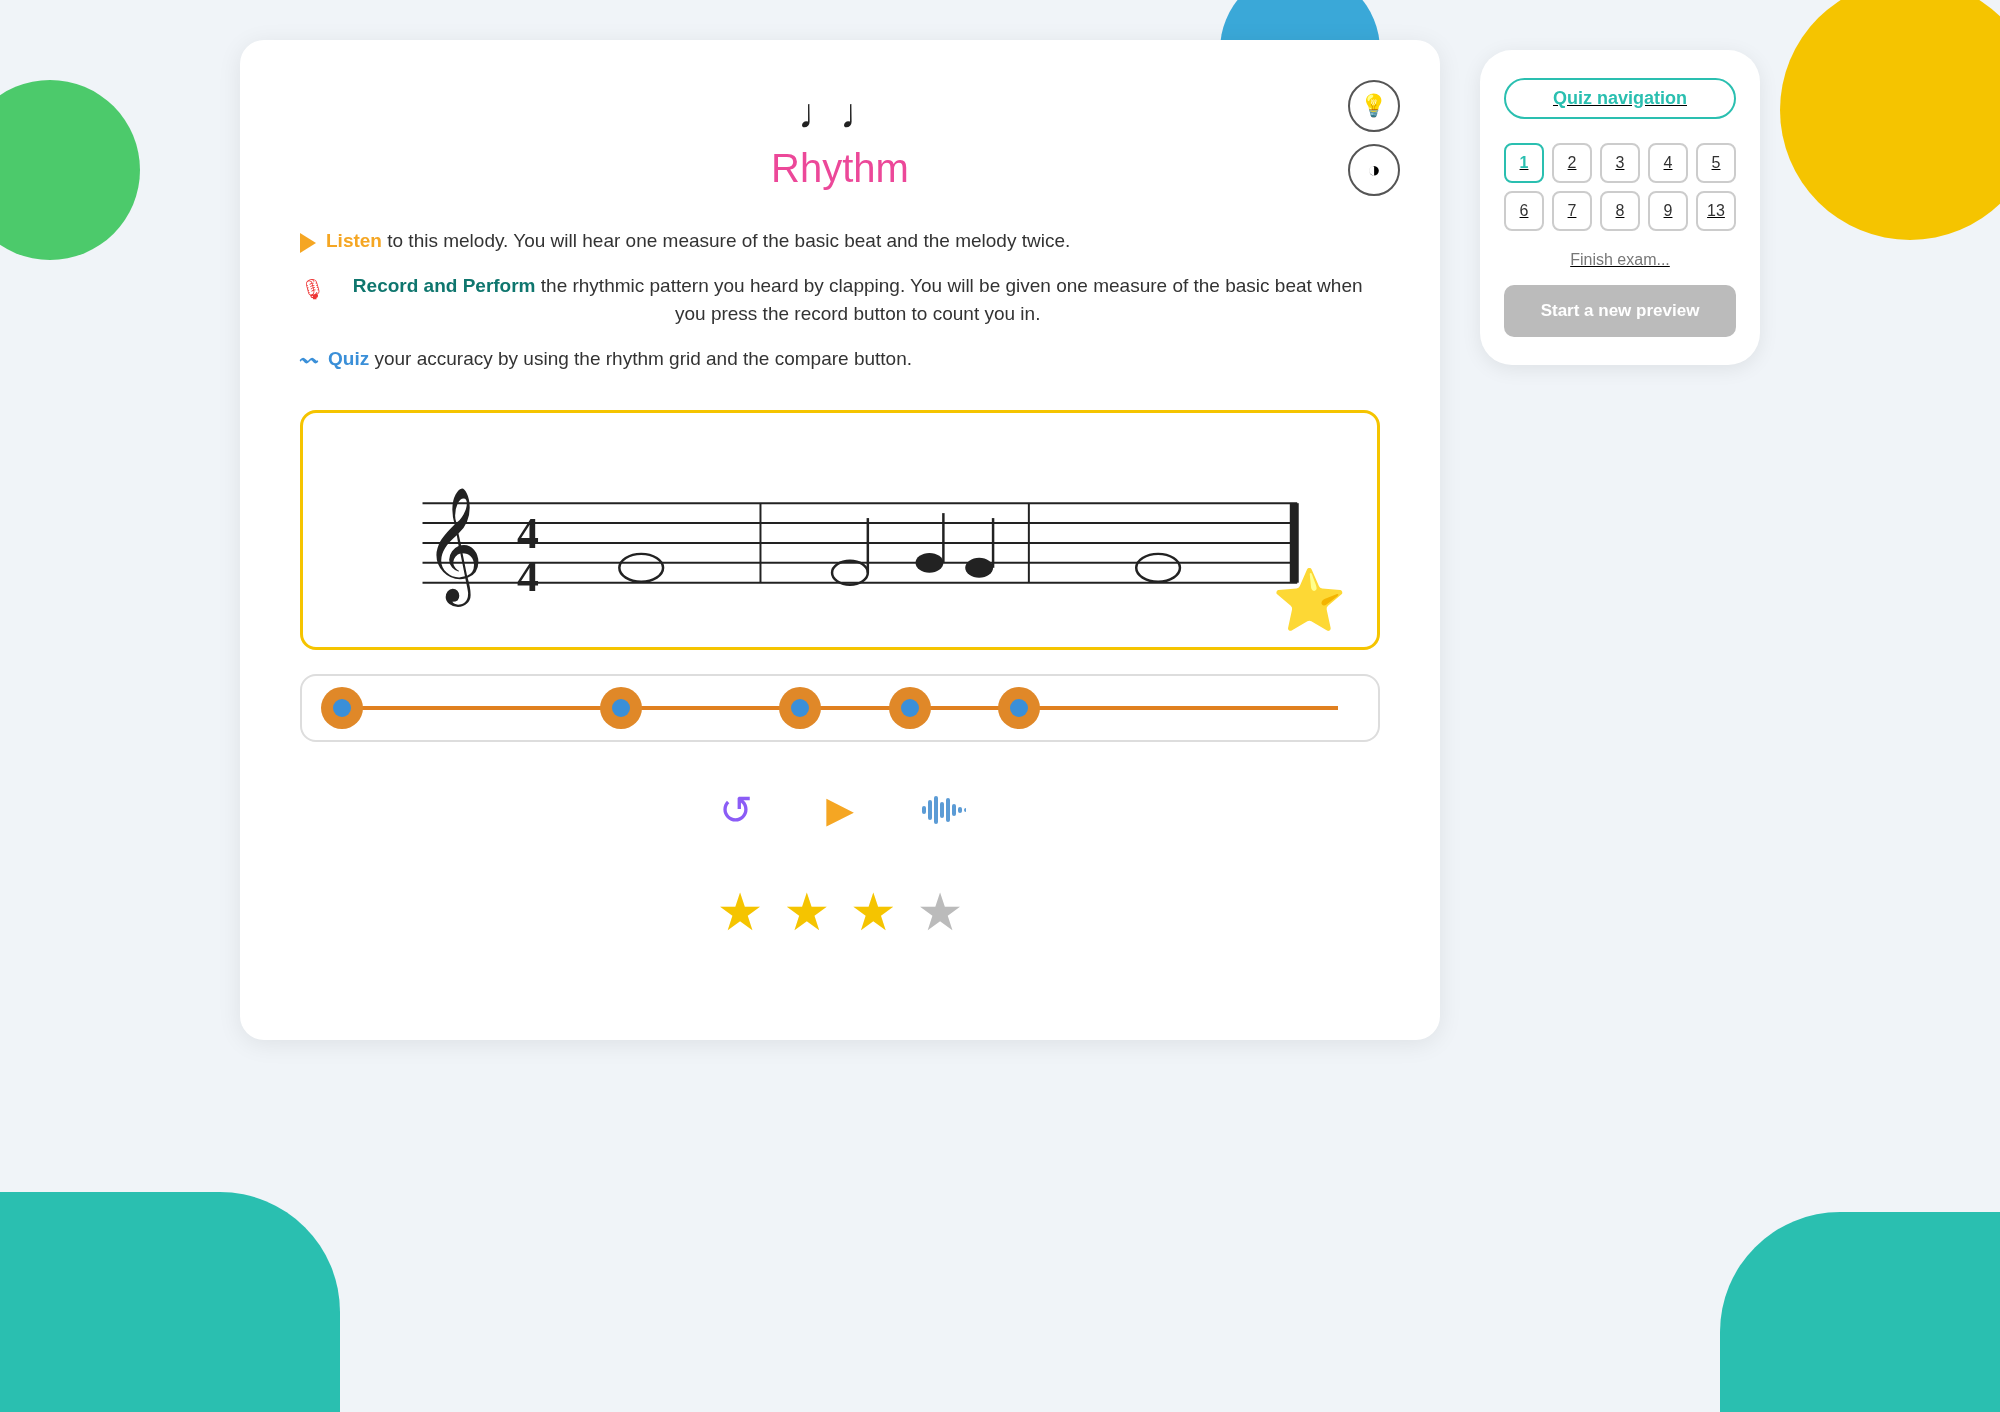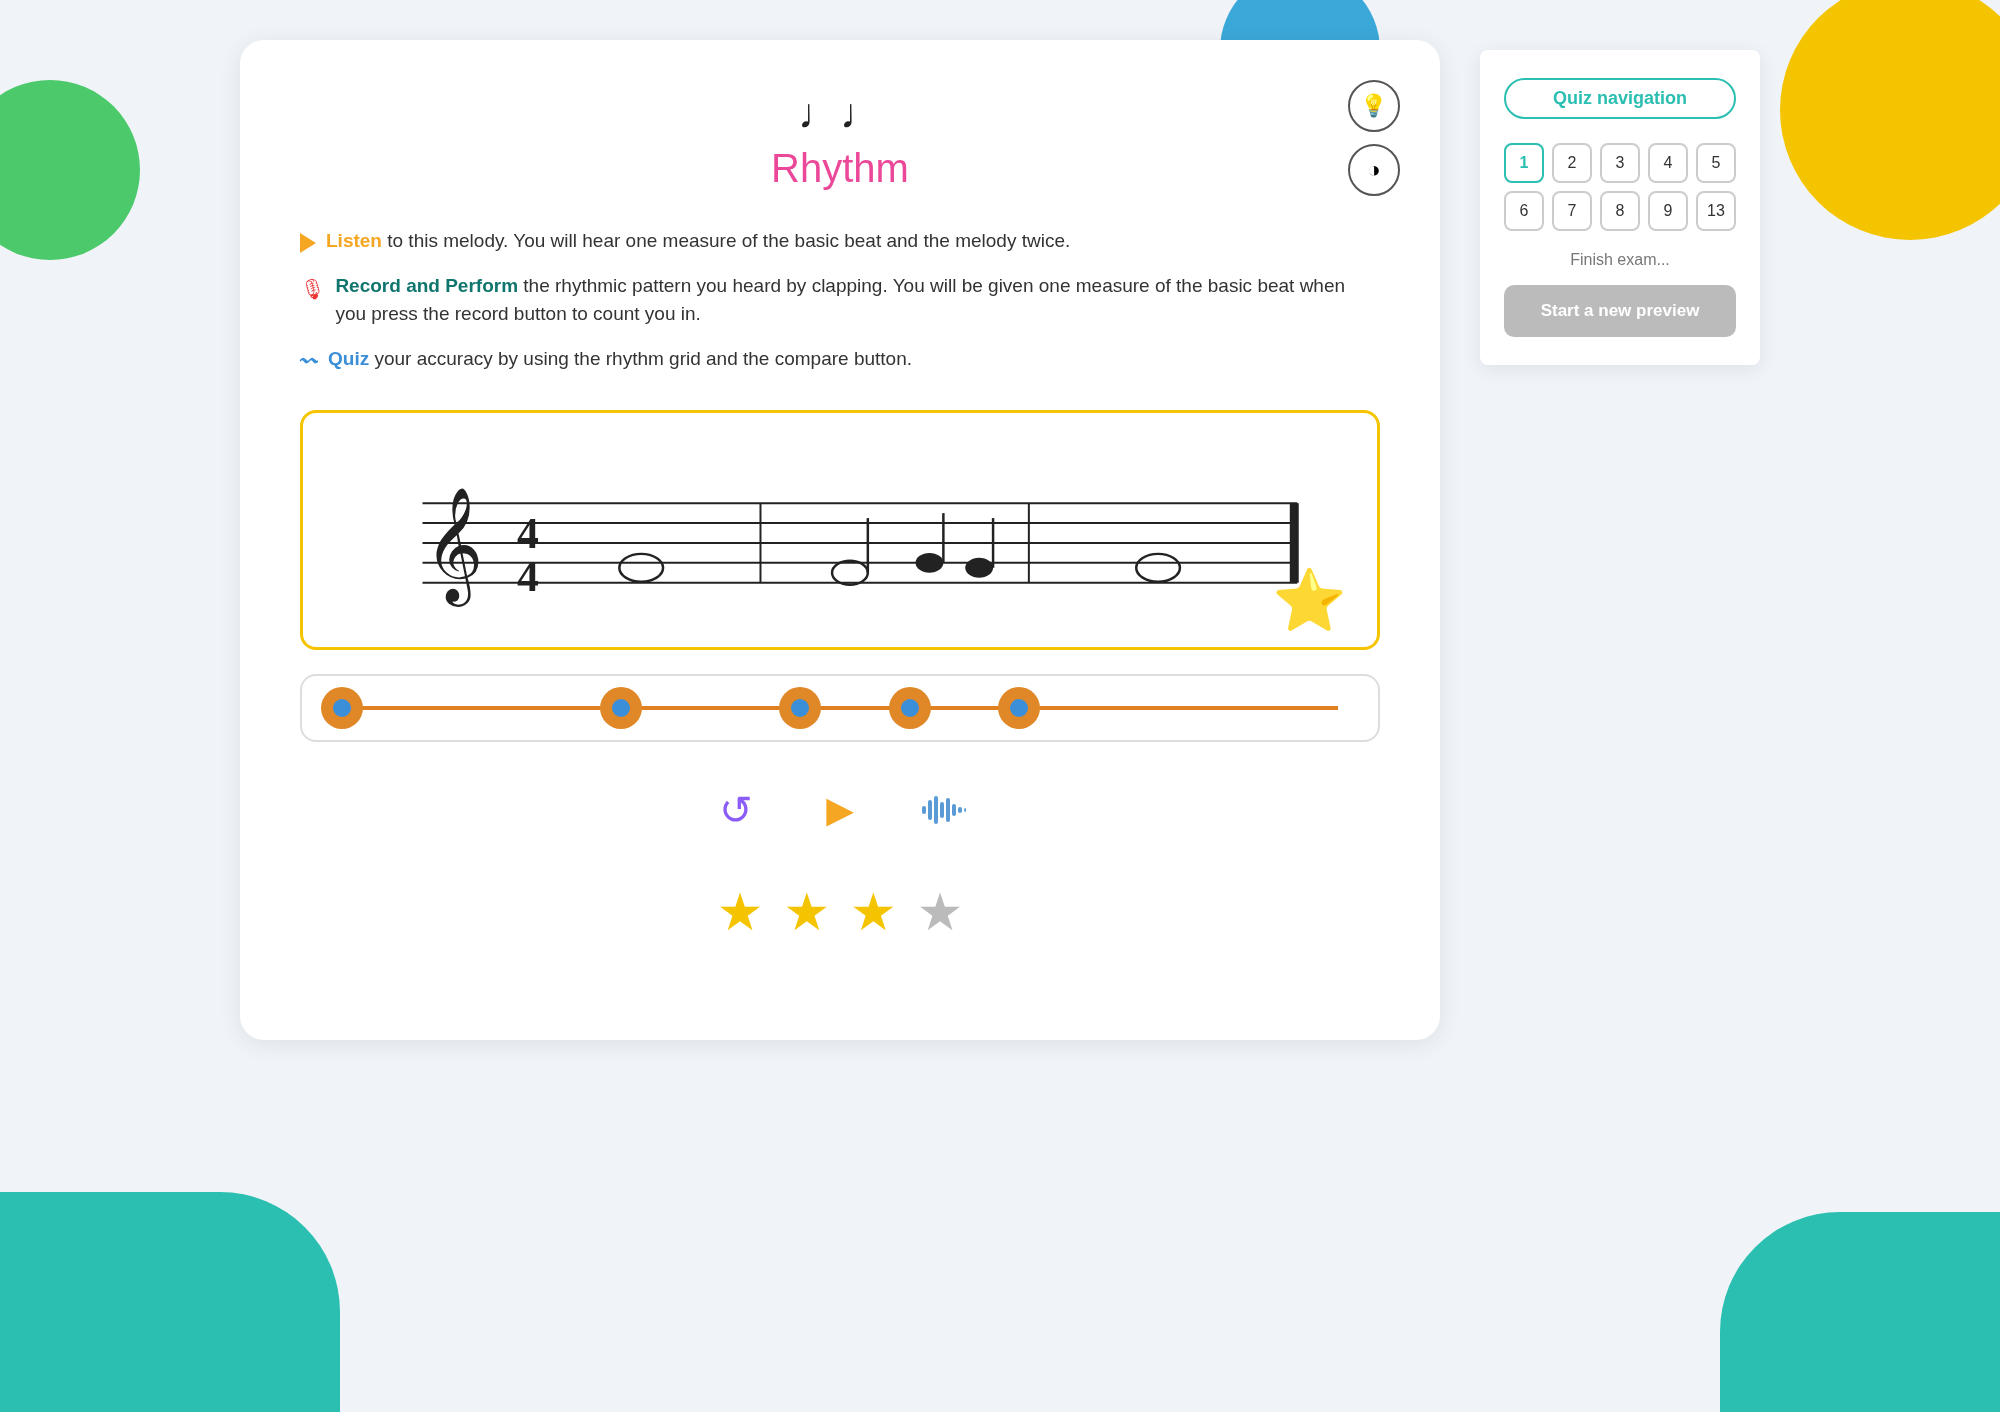--- a/index.html
+++ b/index.html
@@ -127,20 +127,21 @@
       margin-bottom: 36px;
     }
     .instruction-item {
       display: flex;
       align-items: flex-start;
       gap: 10px;
       margin-bottom: 16px;
       font-size: 19px;
       line-height: 1.5;
       color: #333;
+      text-align: center;
     }
     .instruction-icon {
       flex-shrink: 0;
       margin-top: 2px;
     }
     .instruction-keyword {
       font-weight: 700;
     }
     .keyword-orange { color: #f5a623; }
     .keyword-red { color: #0f766e; }
@@ -273,23 +274,24 @@
     }
 
     
     .sidebar {
       width: 280px;
       flex-shrink: 0;
       margin-top: 10px;
     }
     .quiz-nav-card {
       background: #fff;
-      border-radius: 8px;
+      border-radius: 32px;
       padding: 28px 24px;
       box-shadow: 0 4px 20px rgba(0,0,0,0.08);
+      text-decoration: underline;
     }
     .quiz-nav-title {
       text-align: center;
       font-size: 18px;
       font-weight: 600;
       color: #2abfb0;
       border: 2px solid #2abfb0;
       border-radius: 24px;
       padding: 8px 20px;
       margin-bottom: 24px;

